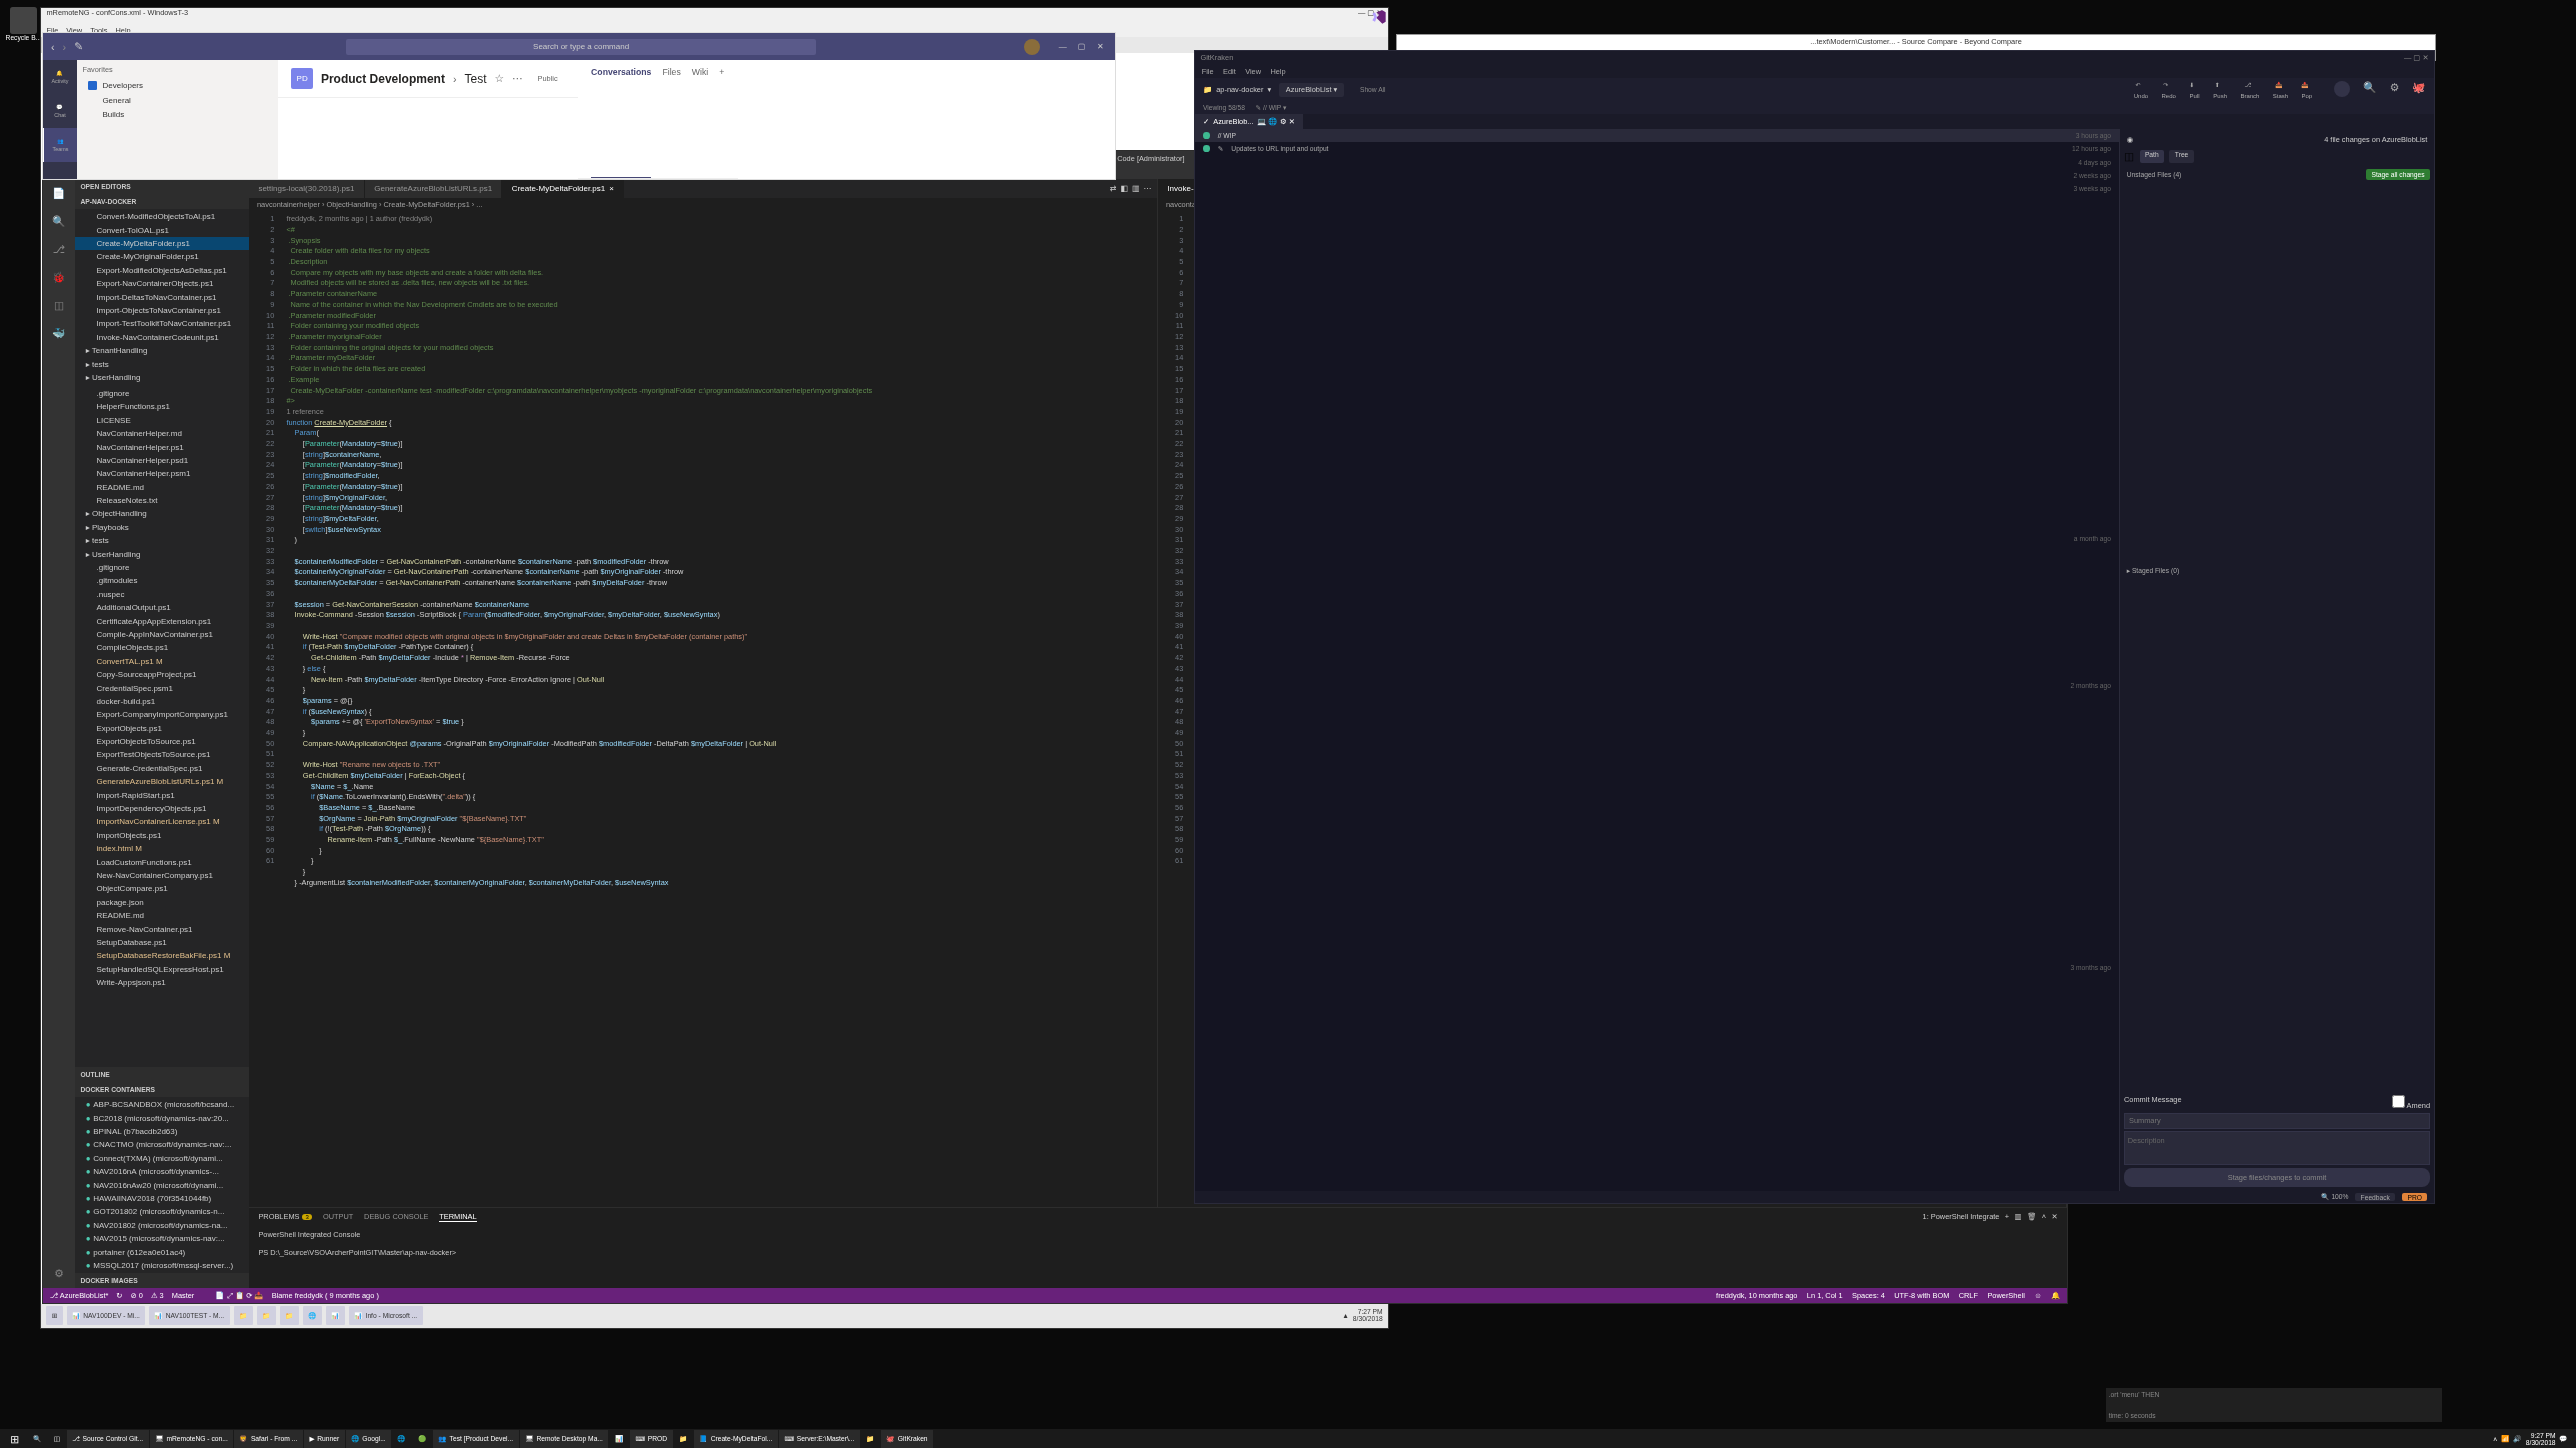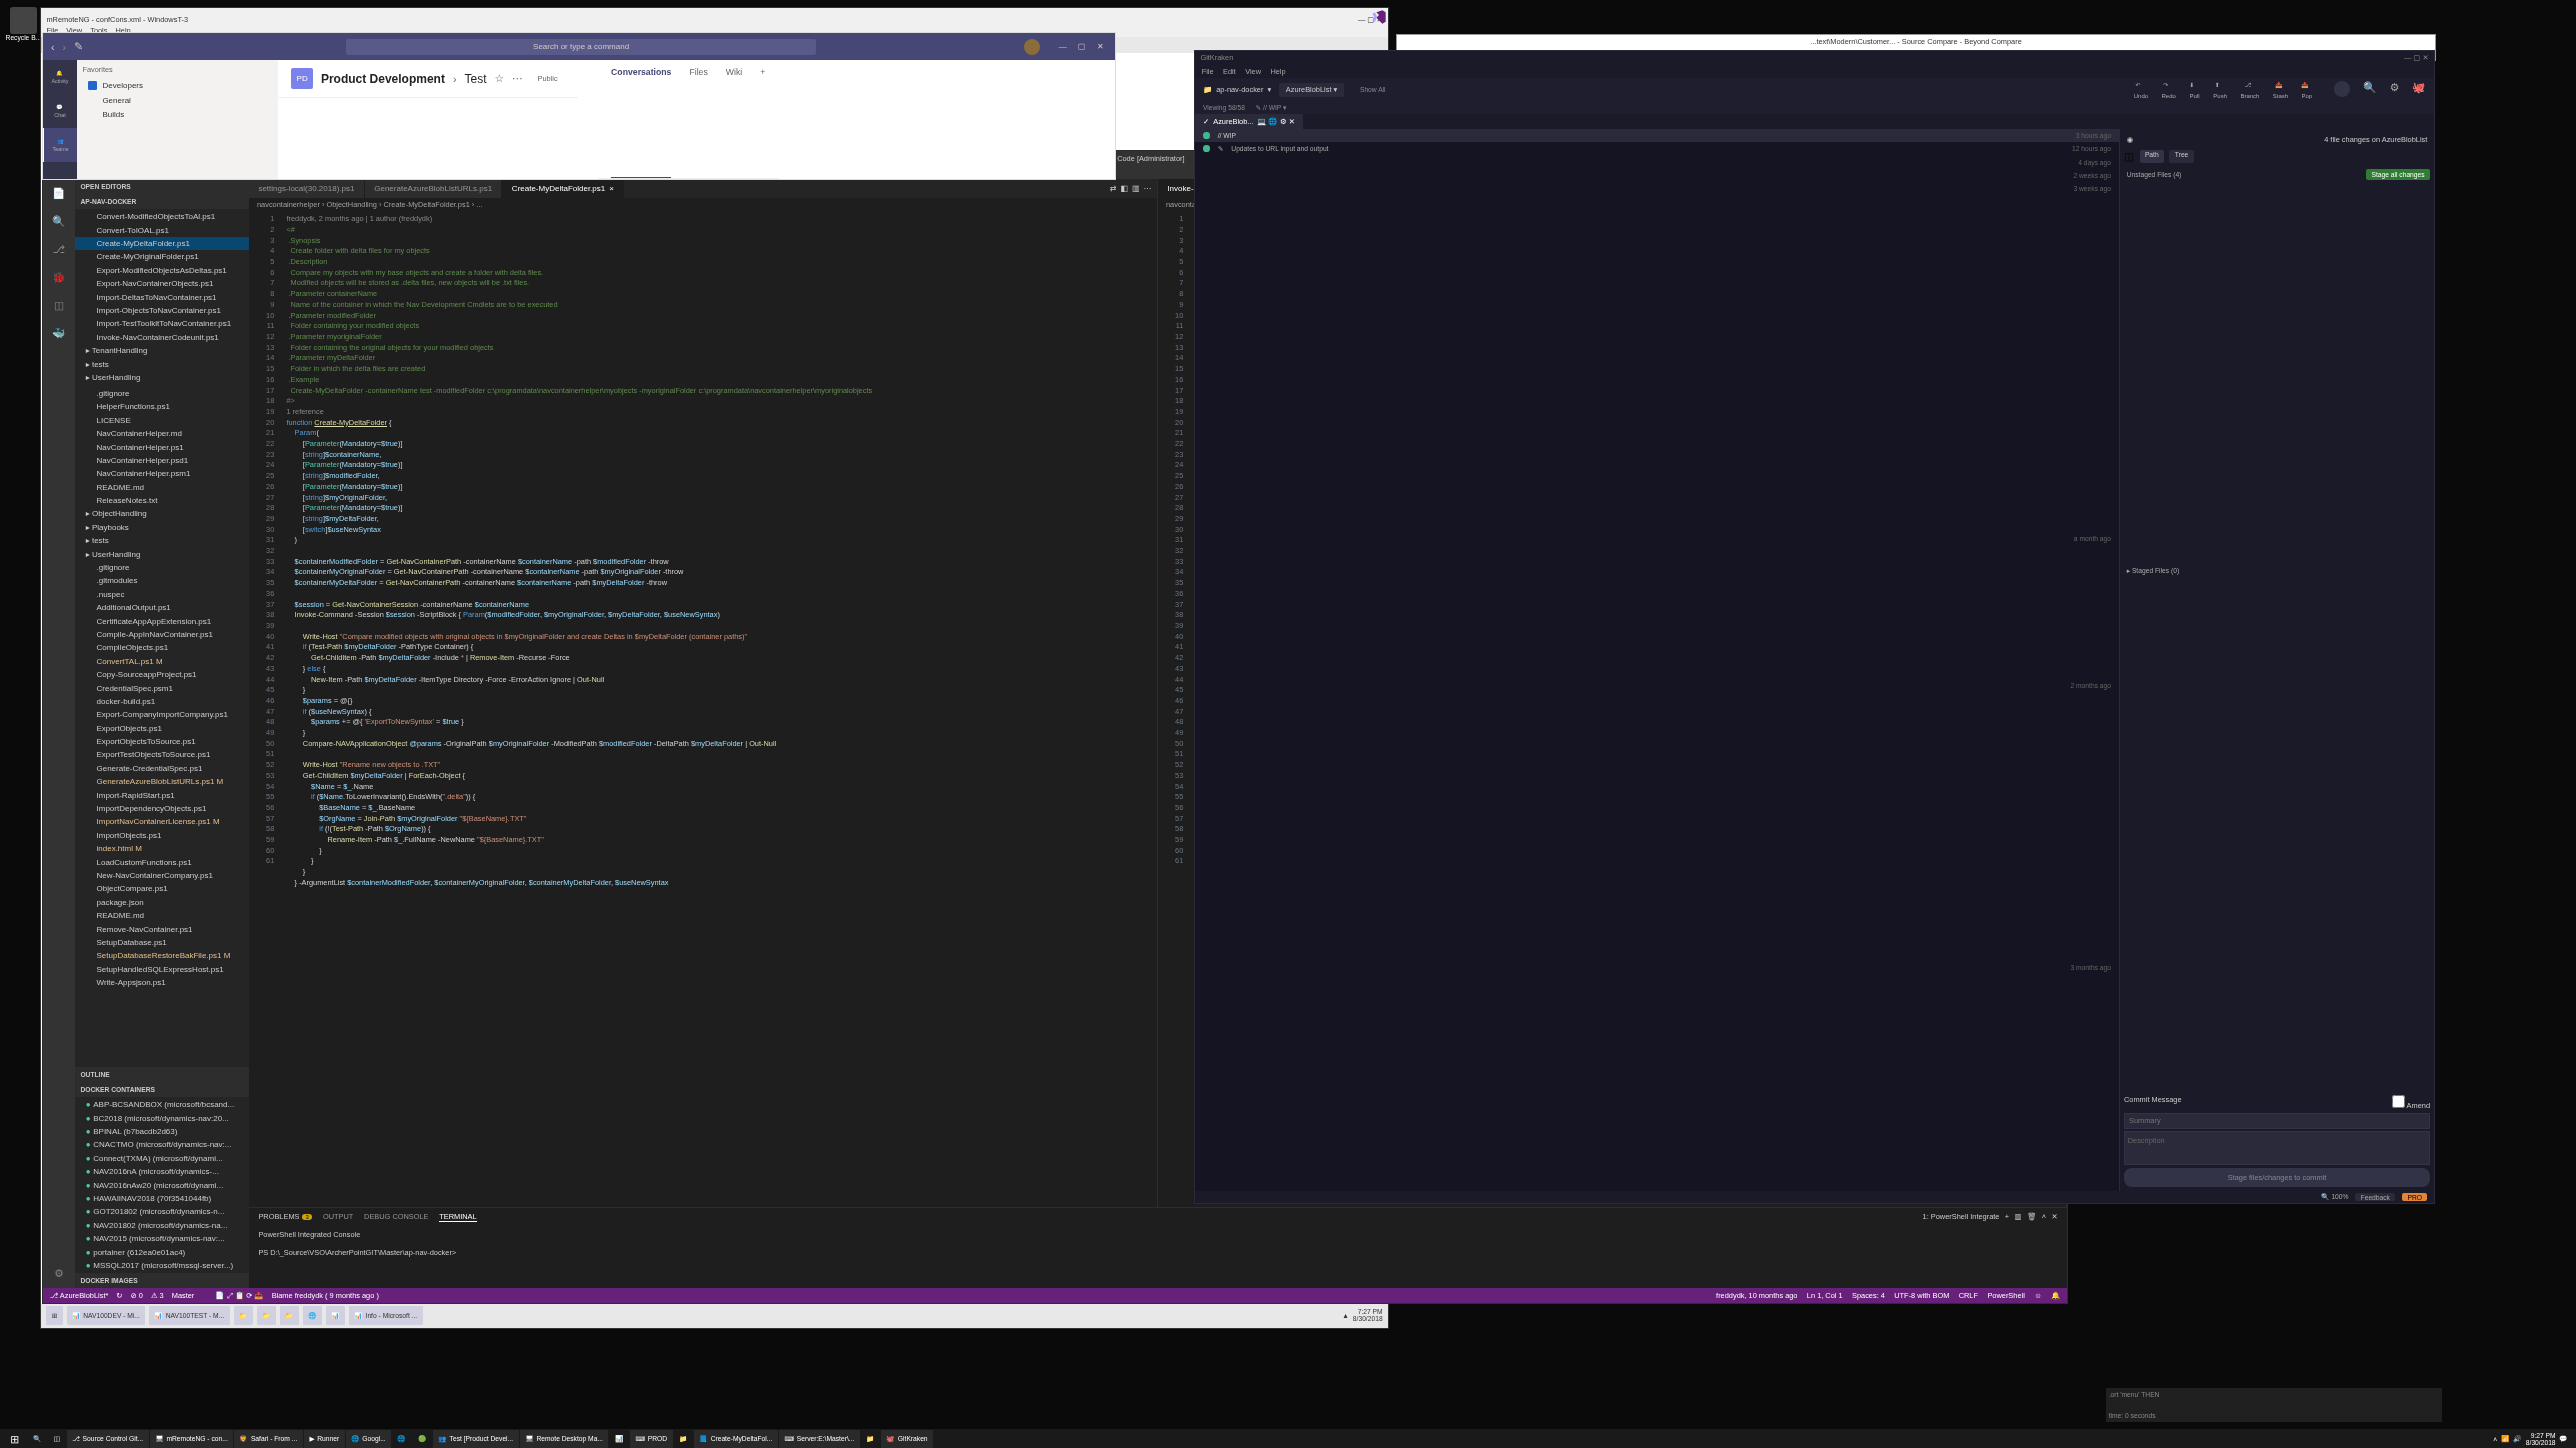--- a/index.html
+++ b/index.html
@@ -6,21 +6,21 @@
 body { width: 2576px; height: 1449px; background: #000; overflow: hidden; position: relative; }
 
 
 .desktop { position: absolute; inset: 0; background: #0a0a0a; }
 .desktop-icons { position: absolute; top: 6.7px; left: 3.4px; display: flex; flex-direction: column; gap: 27px; }
 .desktop-icon { width: 40px; height: 40px; display: flex; flex-direction: column; align-items: center; color: #fff; font-size: 6.7px; }
 .recycle-bin { width: 27px; height: 27px; background: #444; border-radius: 2.7px; }
 
 
 .mremote-window { position: absolute; top: 6.7px; left: 40px; width: 1349px; height: 1322px; background: #1e1e1e; border: 0.7px solid #333; display: flex; flex-direction: column; }
-.mremote-titlebar { height: 16px; background: #f0f0f0; color: #333; display: flex; align-items: flex-end; padding: 0 5.4px; font-size: 7.4px; justify-content: space-between; }
+.mremote-titlebar { height: 16px; background: #f0f0f0; color: #333; display: flex; align-items: flex-start; padding: 0 5.4px; font-size: 7.4px; justify-content: space-between; }
 .mremote-menubar { height: 13.4px; background: #f0f0f0; display: flex; gap: 8px; padding: 0 5.4px; font-size: 7.4px; color: #333; align-items: center; }
 .mremote-tabs { height: 16px; background: #e8e8e8; display: flex; font-size: 7.4px; }
 .mremote-tab { padding: 2.7px 8px; background: #d0d0d0; border-right: 0.7px solid #aaa; }
 .mremote-content { flex: 1; display: flex; background: #fff; }
 
 
 .teams-panel { width: 1074px; height: 148px; position: absolute; top: 32px; left: 42px; background: #f3f2f1; display: flex; flex-direction: column; border: 0.7px solid #ddd; z-index: 10; }
 .teams-header { height: 27px; background: #464775; display: flex; align-items: center; padding: 0 8px; gap: 8px; }
 .teams-search { flex: 0 0 470px; height: 16px; background: #5a5a8a; border-radius: 2px; display: flex; align-items: center; justify-content: center; color: #ccc; font-size: 8px; margin-left: 255px; }
 .teams-avatar { width: 16px; height: 16px; border-radius: 50%; background: #8a6d3b; margin-left: auto; }
@@ -31,21 +31,21 @@
 .teams-rail-item { height: 34px; display: flex; flex-direction: column; align-items: center; justify-content: center; color: #aaa; font-size: 5.4px; gap: 1.3px; }
 .teams-rail-item.active { border-left: 1.3px solid #fff; background: #464775; }
 .teams-sidebar { width: 201px; background: #f3f2f1; padding: 5.4px; font-size: 8px; }
 .teams-fav-header { color: #666; font-size: 7.4px; margin-bottom: 4px; }
 .teams-fav-item { padding: 2.7px 5.4px; display: flex; align-items: center; gap: 5.4px; color: #333; font-size: 8px; }
 .teams-main { flex: 1; background: #fff; display: flex; }
 .teams-channel-header { height: 38px; display: flex; align-items: center; padding: 0 13.4px; gap: 8px; border-bottom: 0.7px solid #eee; }
 .teams-channel-icon { width: 21.5px; height: 21.5px; background: #7b83eb; border-radius: 2px; color: #fff; display: flex; align-items: center; justify-content: center; font-size: 8px; }
 .teams-channel-title { font-size: 12px; font-weight: 600; color: #252423; }
 .teams-channel-sub { font-size: 12px; color: #252423; }
-.teams-channel-tabs { display: flex; gap: 18px; padding: 0 13.4px; border-bottom: 0.7px solid #eee; font-size: 8.7px; margin-left: 20px; }
+.teams-channel-tabs { display: flex; gap: 11px; padding: 0 13.4px; border-bottom: 0.7px solid #eee; font-size: 8.7px; }
 .teams-tab { padding: 6.7px 0; color: #666; }
 .teams-tab.active { color: #464775; border-bottom: 1.3px solid #464775; font-weight: 600; }
 .teams-public { margin-left: auto; padding: 2.7px 6.7px; font-size: 7.4px; color: #666; }
 
 
 .vscode-window { position: absolute; top: 150px; left: 42px; width: 2026px; height: 1154px; background: #1e1e1e; display: flex; flex-direction: column; border: 0.7px solid #2d2d2d; }
 .vscode-titlebar { height: 14.8px; background: #323233; display: flex; align-items: center; justify-content: center; color: #ccc; font-size: 7.4px; position: relative; }
 .vscode-title-ctrls { position: absolute; right: 0; display: flex; }
 .vscode-title-btn { width: 20px; height: 14.8px; display: flex; align-items: center; justify-content: center; color: #ccc; font-size: 7.4px; }
 .vscode-menubar { height: 13.4px; background: #323233; display: flex; gap: 9.4px; padding: 0 6.7px; color: #ccc; font-size: 8px; align-items: center; }

